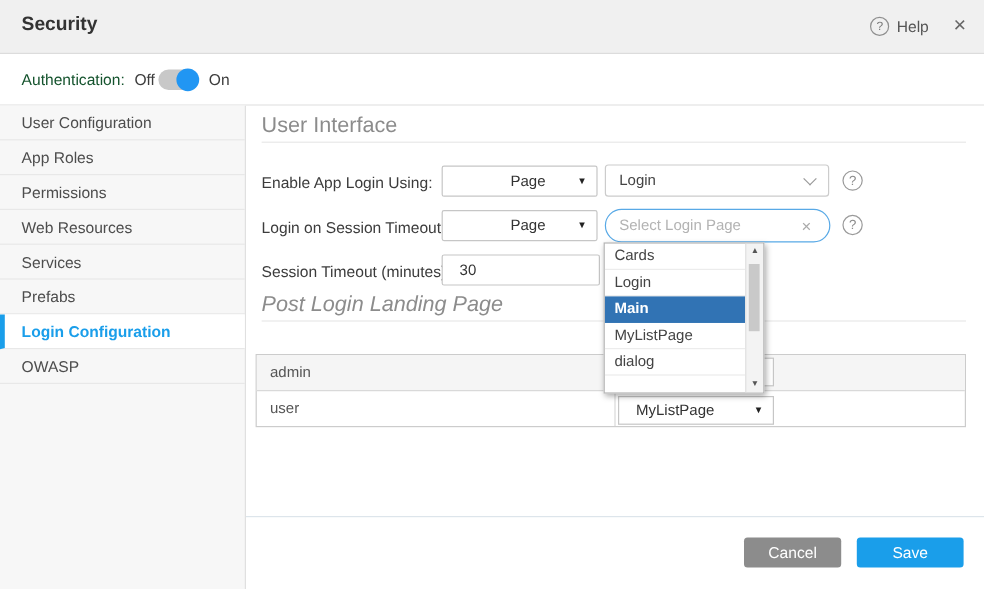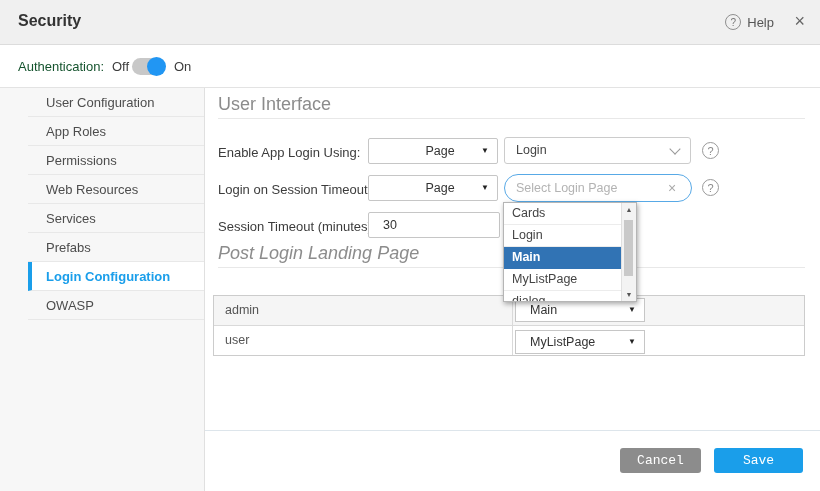--- a/index.html
+++ b/index.html
@@ -26,21 +26,21 @@
   .auth-label { position:absolute; left:18px; top:14px; font-size:13px; color:#14532d; }
   .tog-off { position:absolute; left:112px; top:14px; font-size:13px; color:#3c3c3c; }
   .toggle { position:absolute; left:132px; top:13px; width:33px; height:17px;
             background:#c8c8c8; border-radius:9px; cursor:pointer; }
   .knob { position:absolute; right:-1px; top:-1px; width:19px; height:19px;
           border-radius:50%; background:#2196f3; }
   .tog-on { position:absolute; left:174px; top:14px; font-size:13px; color:#3c3c3c; }
 
   
   .sidebar { position:absolute; left:0; top:88px; width:205px; height:403px;
-             background:#f7f7f7; border-right:1px solid #e0e0e0; box-sizing:border-box;padding-left:28px; }
+             background:#f7f7f7; border-right:1px solid #e0e0e0; box-sizing:border-box; }
   .side-item { height:29px; line-height:29px; padding-left:18px; font-size:13px;
                color:#4d4d4d; border-bottom:1px solid #e8e8e8; cursor:pointer; box-sizing:border-box; }
   .side-item.active { background:#fff; border-left:4px solid #1a9eea; padding-left:14px;
                       color:#1a9eea; font-weight:bold; }
 
   
   .section-hdr { position:absolute; left:218px; width:587px; height:25px; font-size:18px;
                  color:#8c8c8c; border-bottom:1px solid #e8e8e8; box-sizing:border-box; }
   .form-label { position:absolute; left:218px; font-size:13px; color:#3c3c3c; }
 
@@ -85,26 +85,26 @@
              border-right:1px solid #d9d9d9; box-sizing:border-box; }
   .td-page { flex:1; position:relative; }
   .row-select { position:relative; margin:2px 0 0 2px; width:130px; height:24px; background:#fff;
                 border:1px solid #c6c6c6; box-sizing:border-box; font-size:12.5px; color:#333;
                 line-height:22px; padding-left:14px; cursor:pointer; }
   .row-select .caret { line-height:22px; }
 
   
   .divider { position:absolute; left:205px; top:430px; width:615px; border-top:1px solid #dde5eb; }
   .btn { position:absolute; top:448px; height:25px; border:none; border-radius:3px; color:#fff;
-         font-size:13px; font-family:Liberation Mono, monospace; cursor:pointer; }
+         font-size:13px; font-family:Liberation Sans, sans-serif; cursor:pointer; }
   .btn-cancel { left:620px; width:81px; background:#8c8c8c; }
   .btn-save { left:714px; width:89px; background:#1a9eea; }
 
   
-  .dropdown { position:absolute; left:503px; top:202px; width:134px; height:100px;
+  .dropdown { position:absolute; left:503px; top:202px; width:134px; height:126px;
               background:#fff; border:1px solid #b5b5b5; box-sizing:border-box;
               box-shadow:1px 2px 5px rgba(0,0,0,0.35); display:flex; overflow:hidden; z-index:50; }
   .dd-list { flex:1; overflow:hidden; }
   .dd-item { height:22px; line-height:21px; padding-left:8px; font-size:12.5px; color:#444;
              border-bottom:1px solid #ececec; cursor:pointer; box-sizing:border-box;
              white-space:nowrap; overflow:hidden; }
   .dd-item.selected { background:#3173b4; color:#fff; font-weight:bold; border-bottom-color:#3173b4; }
   .dd-scroll { width:14px; background:#f3f3f3; border-left:1px solid #e0e0e0;
                display:flex; flex-direction:column; align-items:center; }
   .dd-arrow { height:13px; font-size:7px; color:#555; line-height:14px; cursor:pointer; }

